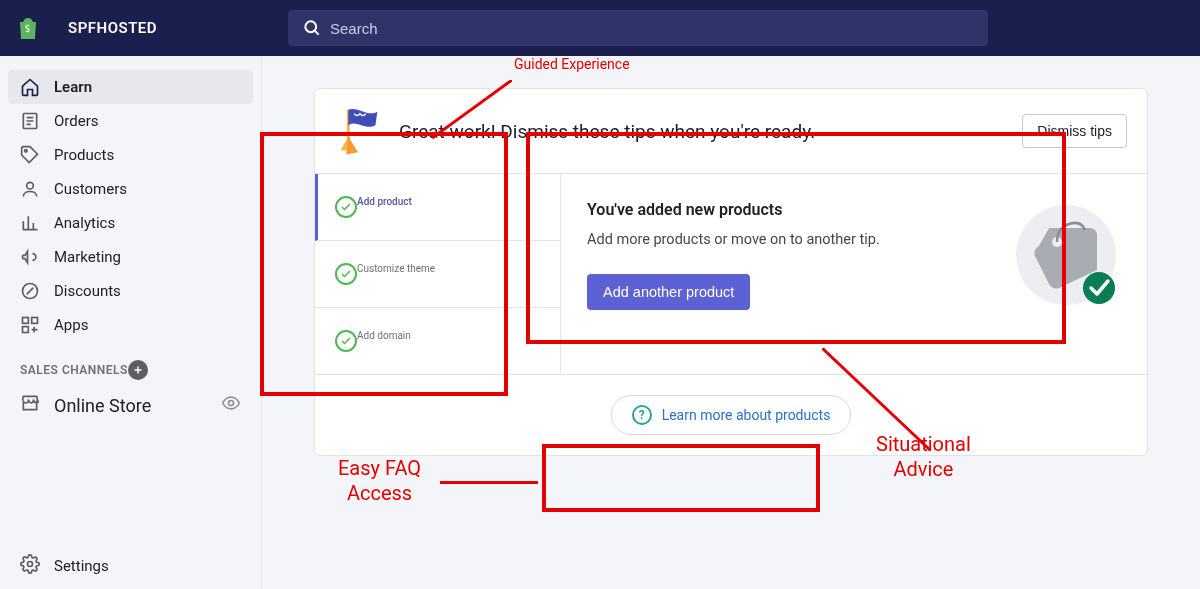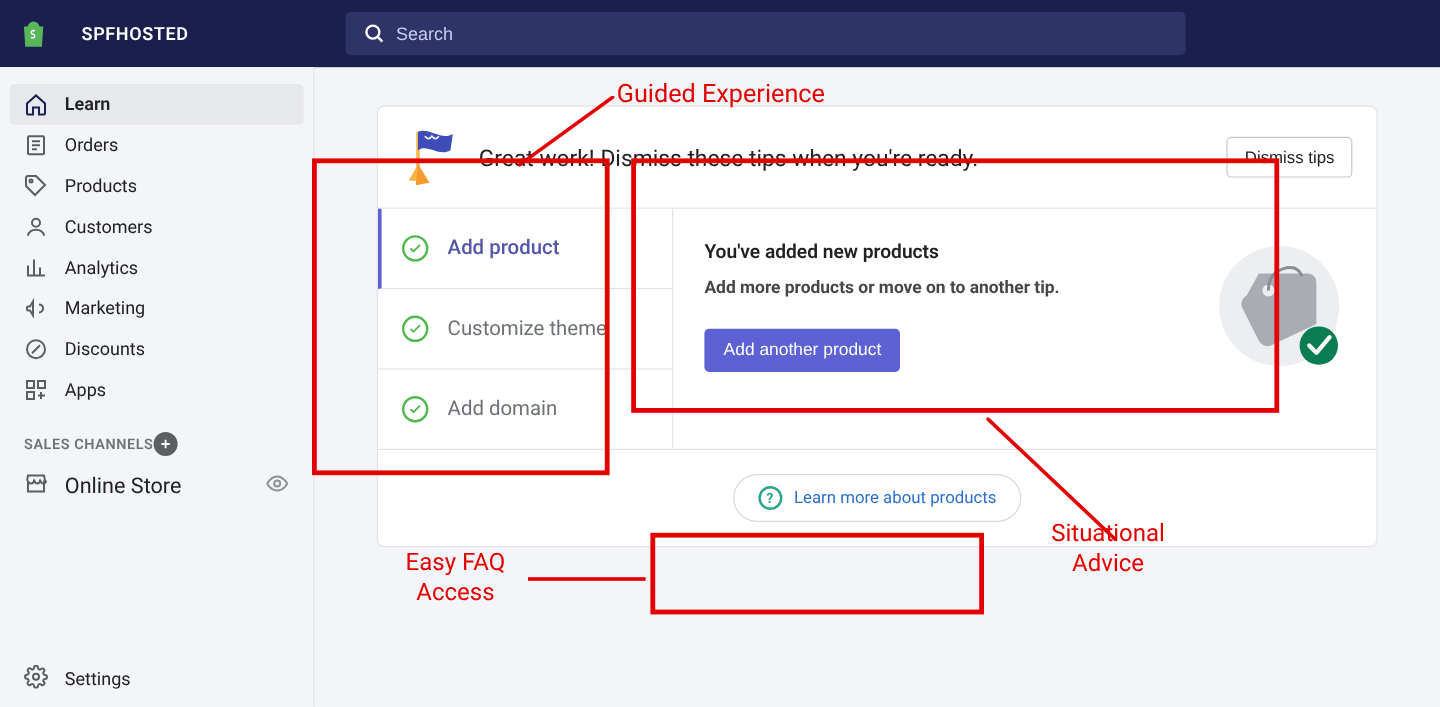--- a/index.html
+++ b/index.html
@@ -31,30 +31,30 @@
 
 .main { flex: 1; padding: 32px 52px 0 52px; position: relative; }
 .card { background: #fff; border: 1px solid #e1e3e8; border-radius: 6px; padding: 0; }
 .card-head { display: flex; align-items: center; padding: 14px 20px 14px 14px; border-bottom: 1px solid #e1e3e8; gap: 12px; }
 .flag-icon { width: 58px; height: 56px; flex-shrink: 0; }
 .head-text { font-size: 19px; color: #202123; }
 .dismiss-btn { margin-left: auto; border: 1px solid #c4c7cc; background: #fff; border-radius: 4px; padding: 8px 14px; font-size: 14px; cursor: pointer; color: #202123; }
 
 .card-body { display: flex; }
 .guide-list { width: 246px; border-right: 1px solid #e1e3e8; }
-.guide-item { display: flex; align-items: center; gap: 16px; padding: 22px 20px; border-bottom: 1px solid #e1e3e8; cursor: pointer; font-size: 17px; color: #6d7175; }
+.guide-item { display: flex; gap: 0; padding: 22px 20px; border-bottom: 1px solid #e1e3e8; cursor: pointer; font-size: 10px; color: #6d7175; }
 .guide-item:last-child { border-bottom: none; }
 .guide-item.selected { background: #fff; border-left: 3px solid #5c61d3; color: #5457a8; font-weight: 500; padding-left: 17px; }
 .check-circle { width: 22px; height: 22px; border: 2px solid #4fb84f; border-radius: 50%; display: flex; align-items: center; justify-content: center; flex-shrink: 0; }
 .check-circle svg { width: 12px; height: 12px; }
 
 .guide-detail { flex: 1; padding: 26px 26px 26px 26px; display: flex; gap: 4px; }
 .detail-text { flex: 1; }
 .detail-title { font-size: 16px; font-weight: 600; color: #202123; margin-bottom: 10px; }
-.detail-desc { font-size: 14.5px; color: #444649; line-height: 1.45; margin-bottom: 24px; font-weight: bold; }
+.detail-desc { font-size: 14.5px; color: #444649; line-height: 1.45; margin-bottom: 24px; }
 .detail-btn { background: #5c61d3; color: #fff; border: none; border-radius: 4px; padding: 10px 16px; font-size: 14.5px; cursor: pointer; }
 .detail-illu { width: 110px; height: 110px; position: relative; flex-shrink: 0; }
 
 .card-foot { display: flex; justify-content: center; border-top: 1px solid #e1e3e8; padding: 20px 0; }
 .learn-pill { display: inline-flex; align-items: center; gap: 10px; border: 1px solid #d7d9de; border-radius: 24px; background: #fff; padding: 9px 20px; font-size: 14px; color: #2c6ecb; cursor: pointer; }
 .q-circle { width: 20px; height: 20px; border: 2px solid #29a58a; border-radius: 50%; display: flex; align-items: center; justify-content: center; color: #29a58a; font-size: 12px; font-weight: 700; }
 
 
 .anno { position: absolute; color: #e40000; font-size: 20px; pointer-events: none; z-index: 50; }
 .anno-box { position: absolute; border: 4px solid #e40000; z-index: 40; pointer-events: none; }
@@ -245,21 +245,21 @@
       </div>
 
       <div class="card-foot">
         <div class="learn-pill">
           <span class="q-circle">?</span>
           <span>Learn more about products</span>
         </div>
       </div>
     </div>
 
-    <div class="anno" style="left:252px; top:11px; font-size:21px;">Guided Experience</div>
+    <div class="anno" style="left:252px; top:0; font-size:14px;">Guided Experience</div>
     <svg style="position:absolute; left:170px; top:24px; z-index:40;" width="80" height="60">
         <line x1="80" y1="0" x2="0" y2="58" stroke="#e40000" stroke-width="3"></line>
       </svg>
     <div class="anno-box" style="left:-2px; top:76px; width:248px; height:264px;"></div>
 
     <div class="anno-box" style="left:264px; top:76px; width:540px; height:212px;"></div>
     <svg style="position:absolute; left:560px; top:292px; z-index:40;" width="110" height="104">
         <line x1="0" y1="0" x2="108" y2="102" stroke="#e40000" stroke-width="3"></line>
       </svg>
     <div class="anno" style="left:614px; top:376px; text-align:center; white-space:pre-line; line-height:1.25;">Situational

